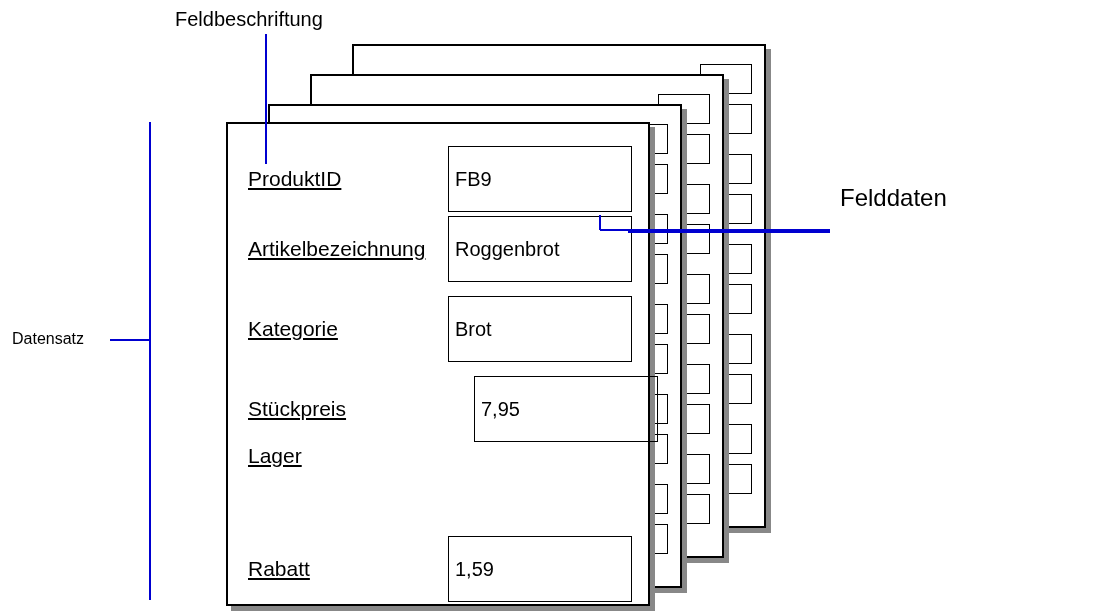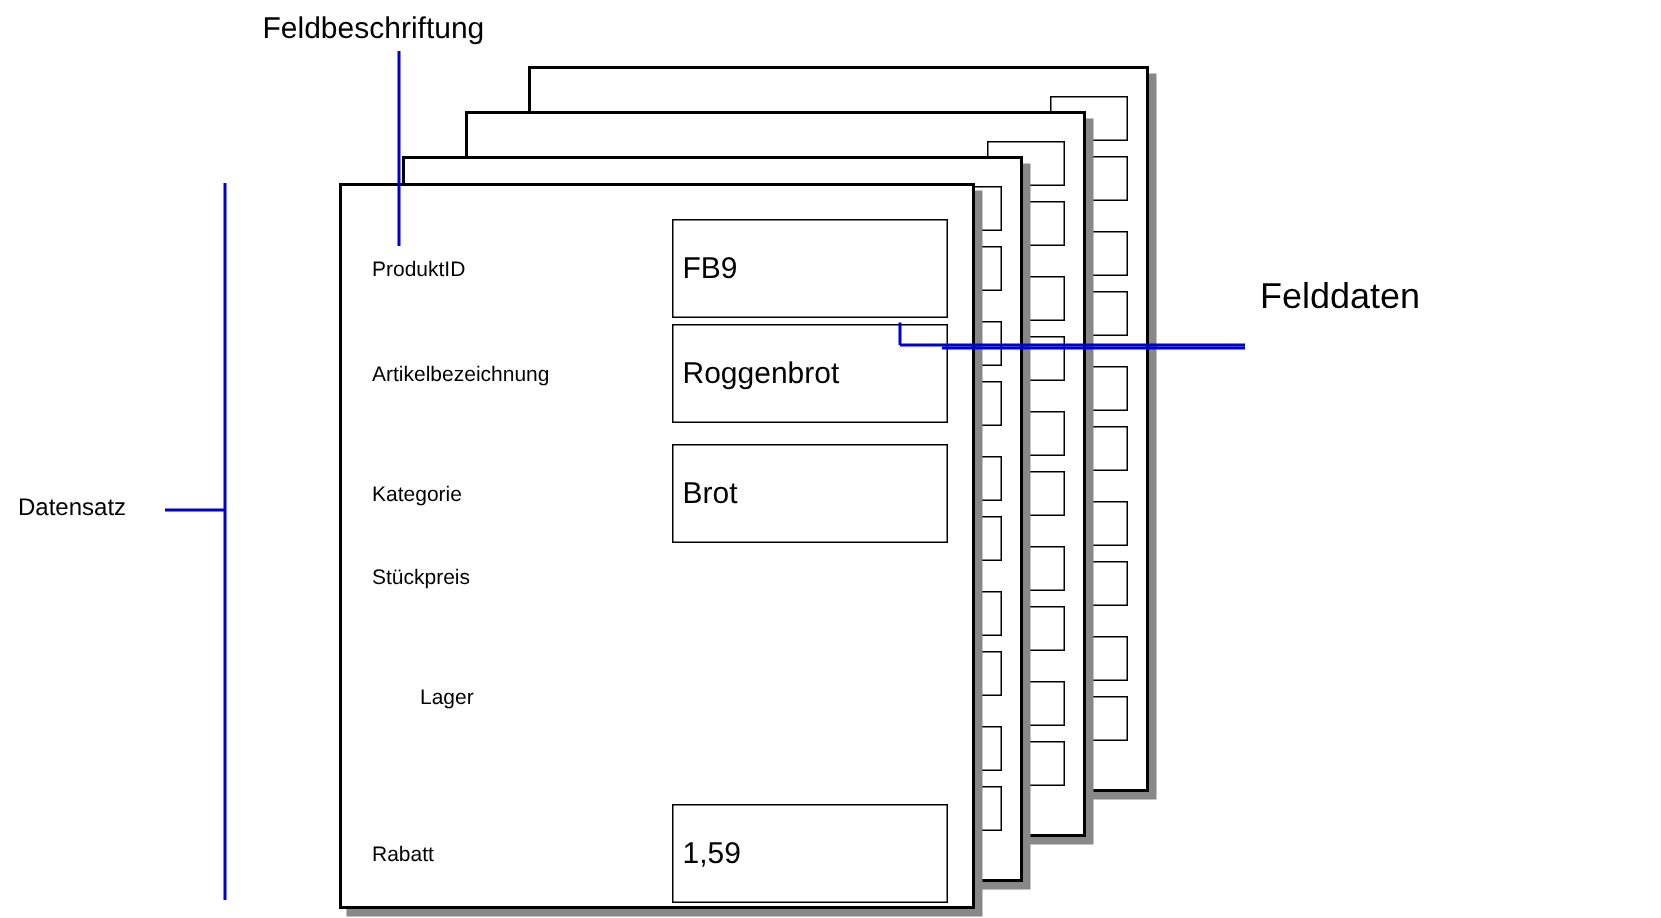--- a/index.html
+++ b/index.html
@@ -54,21 +54,22 @@
   }
   .front-card .row {
     position: absolute;
     left: 20px;
     display: flex;
     align-items: center;
     width: 100%;
   }
   .front-card .row .fld-label {
     width: 200px;
-    font-size: 14px;
+    font-size: 21px;
+    text-decoration: underline;
   }
   .front-card .row .fld-value {
     border: 1.5px solid #000;
     width: 170px;
     height: 30px;
     padding: 17px 6px;
     font-size: 20px;
     display: flex;
     align-items: center;
   }
@@ -125,22 +126,23 @@
   <div class="row" style="top:92px;">
     <span class="fld-label">Artikelbezeichnung</span>
     <span class="fld-value" id="felddaten-target">Roggenbrot</span>
   </div>
   <div class="row" style="top:172px;">
     <span class="fld-label">Kategorie</span>
     <span class="fld-value">Brot</span>
   </div>
   <div class="row" style="top:252px;gap:26px;">
     <span class="fld-label">Stückpreis</span>
+    <span class="fld-value">7,95</span>
   </div>
-  <div class="row" style="top:332px;margin-left:32px;">
+  <div class="row" style="top:320px;">
     <span class="fld-label">Lager</span>
   </div>
   <div class="row" style="top:412px;">
     <span class="fld-label">Rabatt</span>
     <span class="fld-value">1,59</span>
   </div>
 </div>
 
 <svg class="overlay" width="1107" height="612">
 

